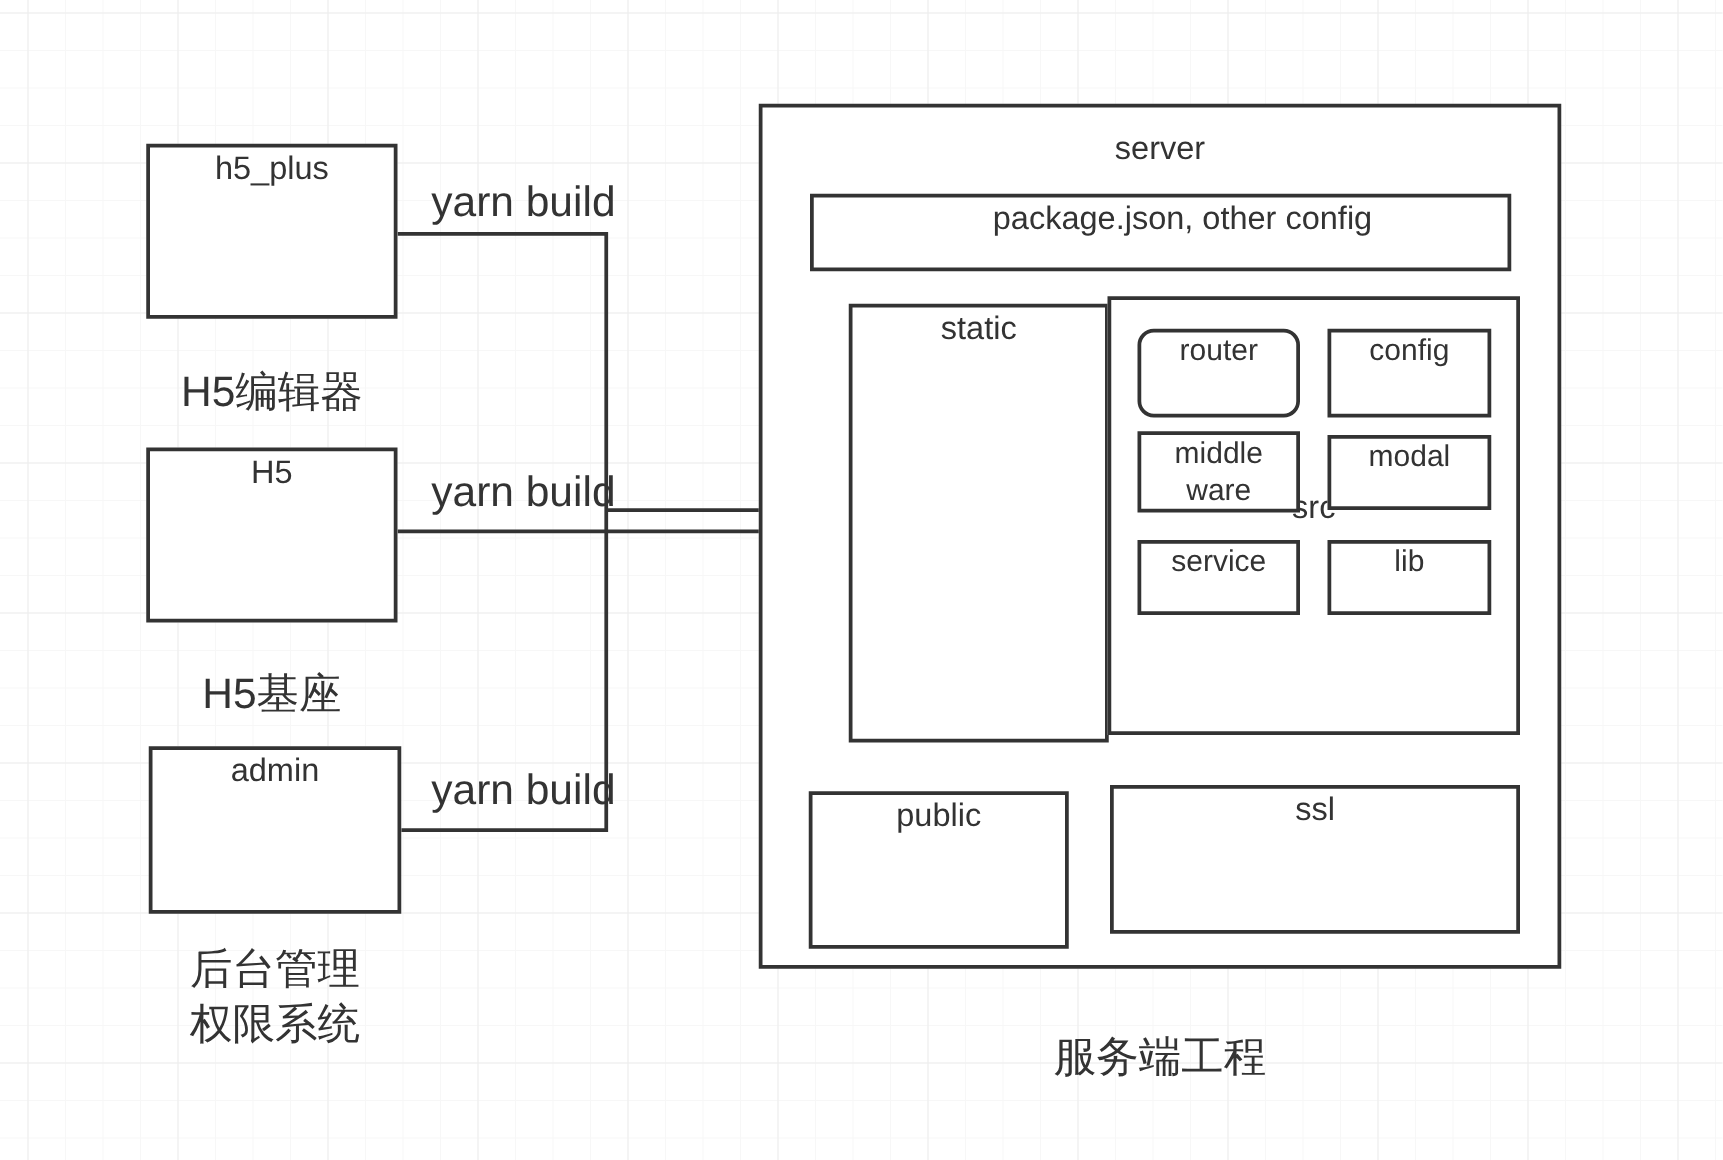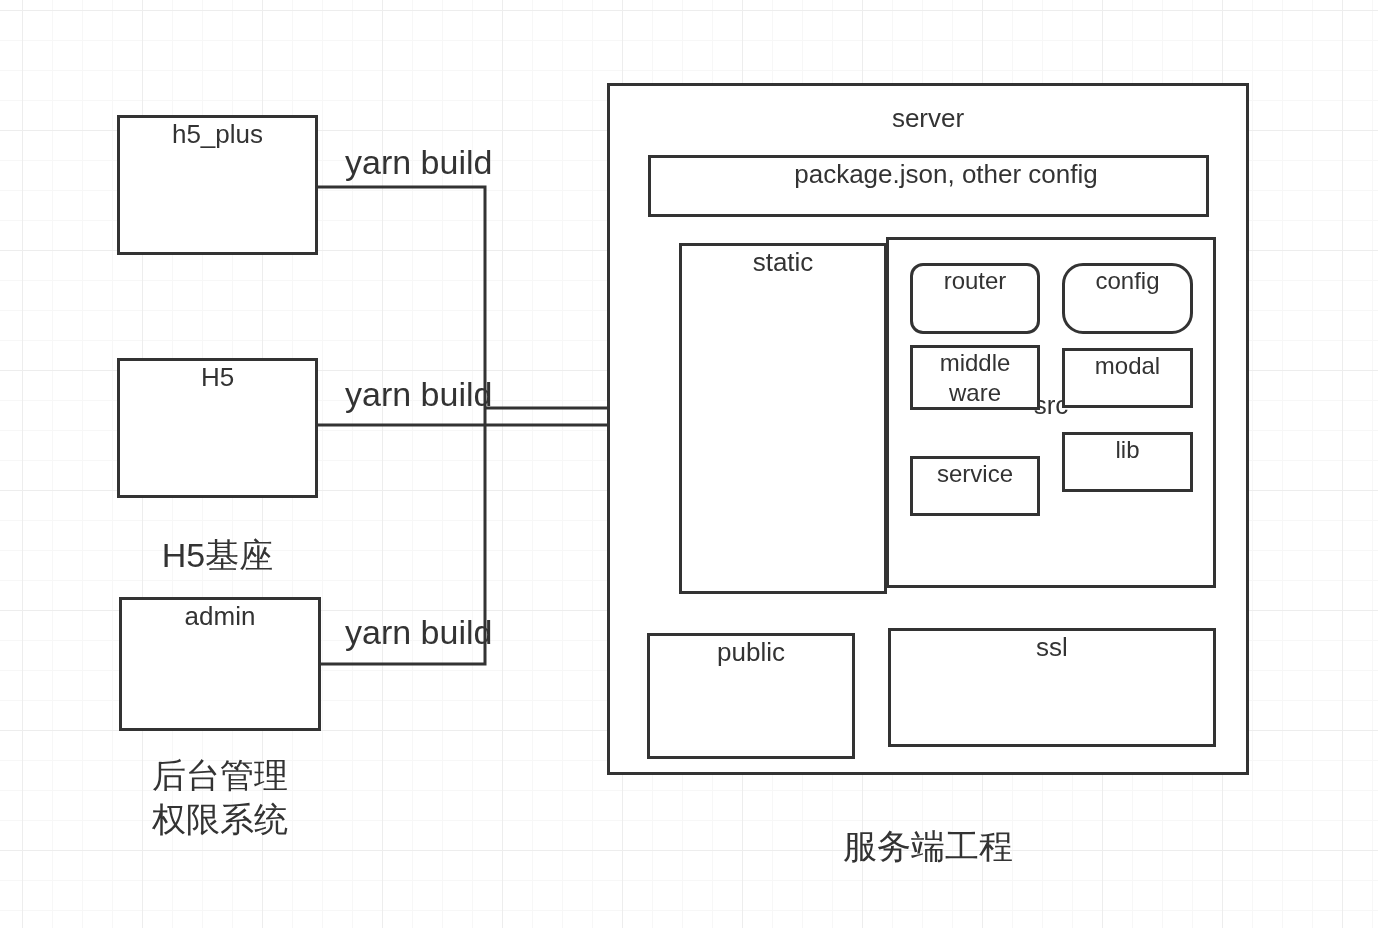--- a/index.html
+++ b/index.html
@@ -93,20 +93,21 @@
     <path d="M321,664 L485,664 L485,408" fill="none" stroke="#333333" stroke-width="3" stroke-linejoin="miter"></path>
 
     <path d="M485,408 L637,408" fill="none" stroke="#333333" stroke-width="3" marker-end="url(#arrowhead)"></path>
 
     <path d="M318,425 L637,425" fill="none" stroke="#333333" stroke-width="3" marker-end="url(#arrowhead)"></path>
   </svg>
 
   <div class="box f26" style="left:117px; top:115px; width:201px; height:140px;">
     <span>h5_plus</span>
   </div>
+  <div class="caption f25" style="left:117px; top:292px; width:201px;">H5编辑器</div>
   <div class="edge-label f25" style="left:345px; top:143px;">yarn build</div>
 
   <div class="box f26" style="left:117px; top:358px; width:201px; height:140px;">
     <span>H5</span>
   </div>
   <div class="caption f25" style="left:117px; top:533px; width:201px;">H5基座</div>
   <div class="edge-label f25" style="left:345px; top:375px;">yarn build</div>
 
   <div class="box f26" style="left:119px; top:597px; width:202px; height:134px;">
     <span>admin</span>
@@ -128,31 +129,31 @@
     <span>static</span>
   </div>
 
   <div class="box label-bottom f26" style="left:886px; top:237px; width:330px; height:351px;">
     <span>src</span>
   </div>
 
   <div class="box f24" style="left:910px; top:263px; width:130px; height:71px;border-radius:13px;">
     <span>router</span>
   </div>
-  <div class="box f24" style="left:1062px; top:263px; width:131px; height:71px;border-radius:21px;">
+  <div class="box f24" style="left:1062px; top:263px; width:131px; height:71px;">
     <span>config</span>
   </div>
   <div class="box f24" style="left:910px; top:345px; width:130px; height:65px; white-space:pre-line;">
     <span>middle
 ware</span>
   </div>
   <div class="box f24" style="left:1062px; top:348px; width:131px; height:60px;">
     <span>modal</span>
   </div>
-  <div class="box f24" style="left:910px; top:456px; width:130px; height:60px;">
+  <div class="box f24" style="left:910px; top:432px; width:130px; height:60px;">
     <span>service</span>
   </div>
   <div class="box f24" style="left:1062px; top:432px; width:131px; height:60px;">
     <span>lib</span>
   </div>
 
   <div class="box f26" style="left:647px; top:633px; width:208px; height:126px;">
     <span>public</span>
   </div>
   <div class="box f26" style="left:888px; top:628px; width:328px; height:119px;">

